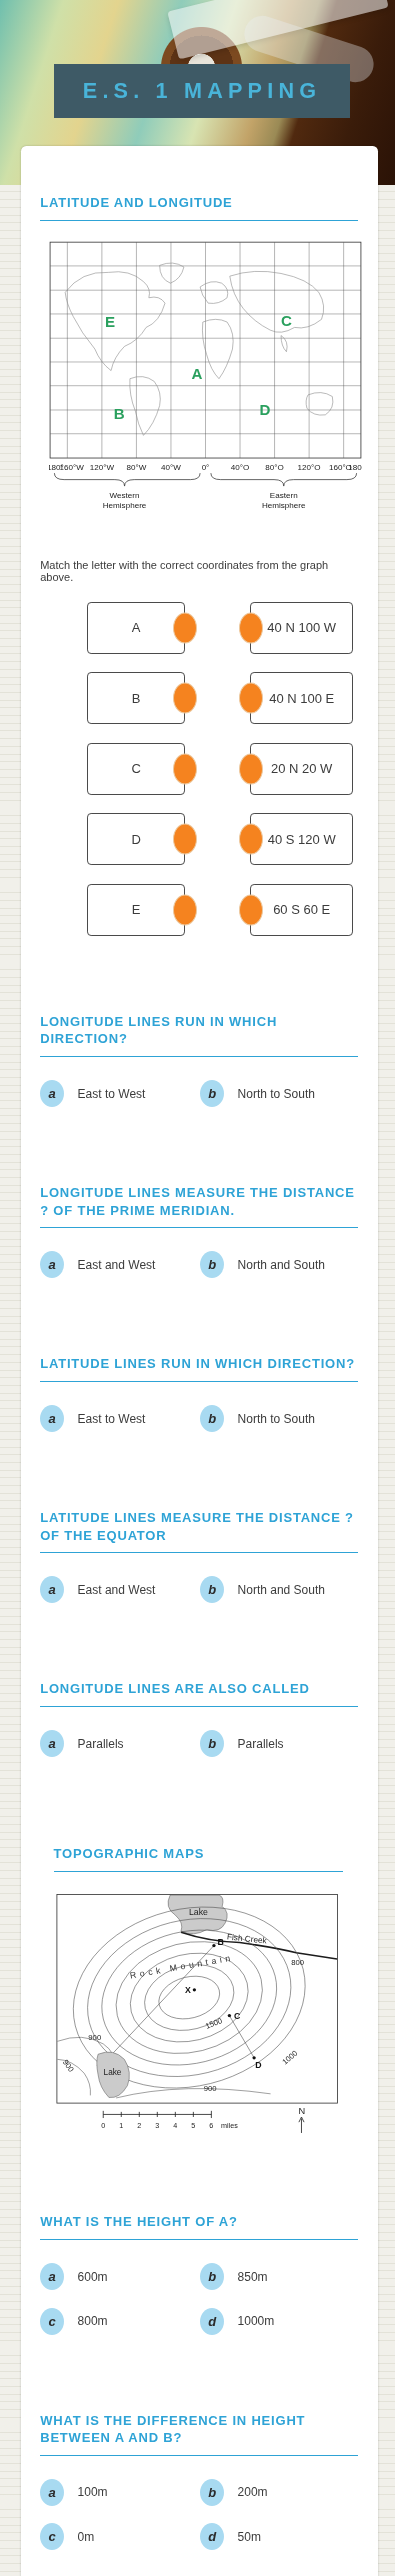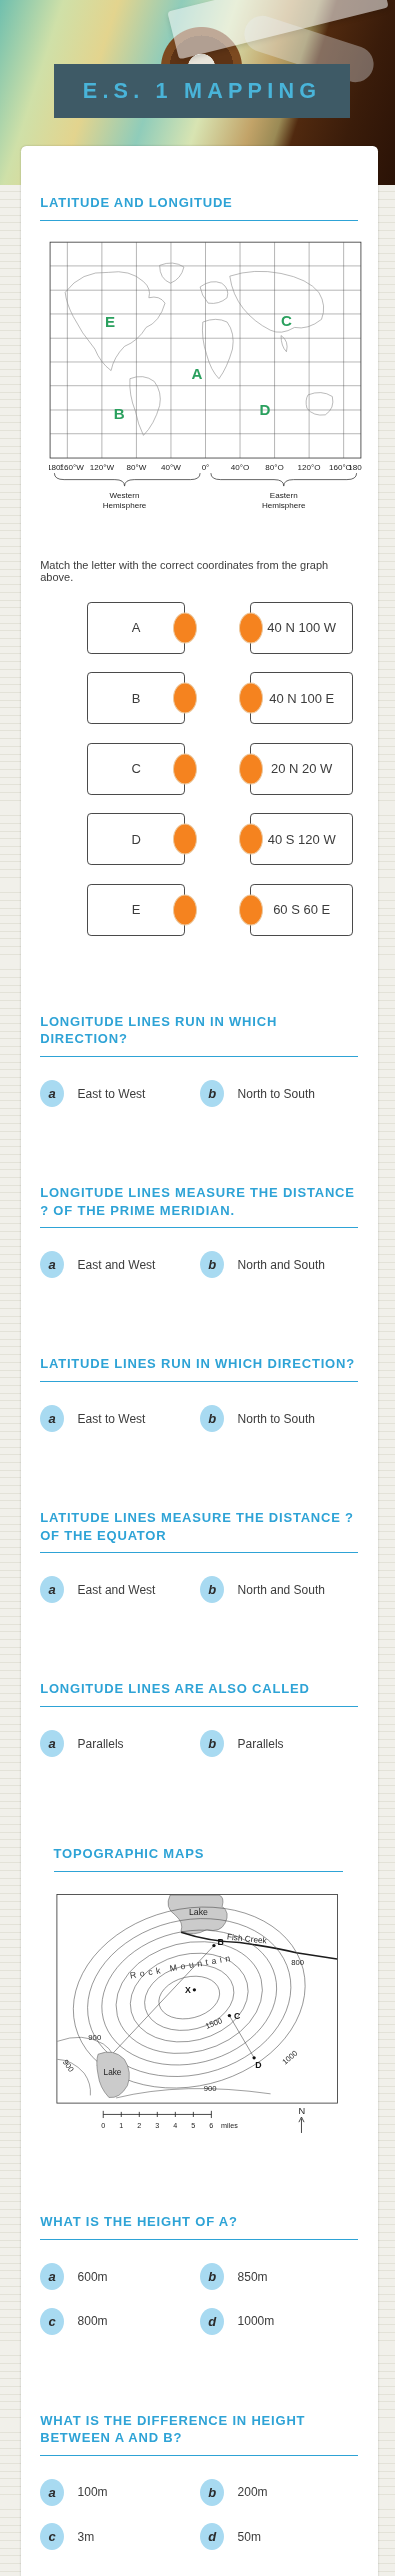--- a/index.html
+++ b/index.html
@@ -402,21 +402,21 @@
       <div class="opt">
         <span class="bubble">a</span>
         <span class="olabel">100m</span>
       </div>
       <div class="opt">
         <span class="bubble">b</span>
         <span class="olabel">200m</span>
       </div>
       <div class="opt">
         <span class="bubble">c</span>
-        <span class="olabel">3m</span>
+        <span class="olabel">0m</span>
       </div>
       <div class="opt">
         <span class="bubble">d</span>
         <span class="olabel">50m</span>
       </div>
     </div>
   </div>
 
 </div>
 

